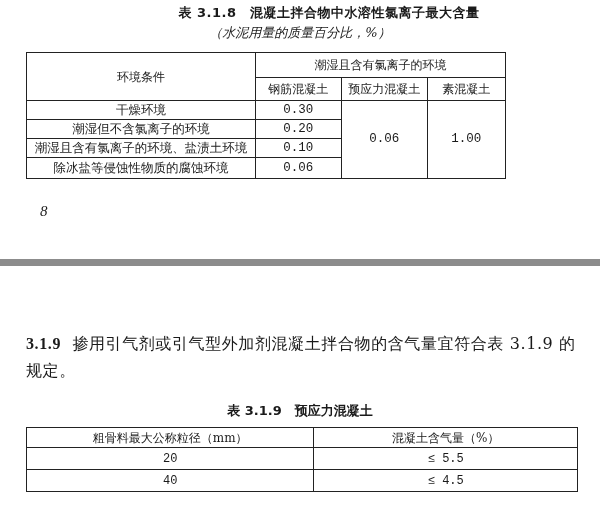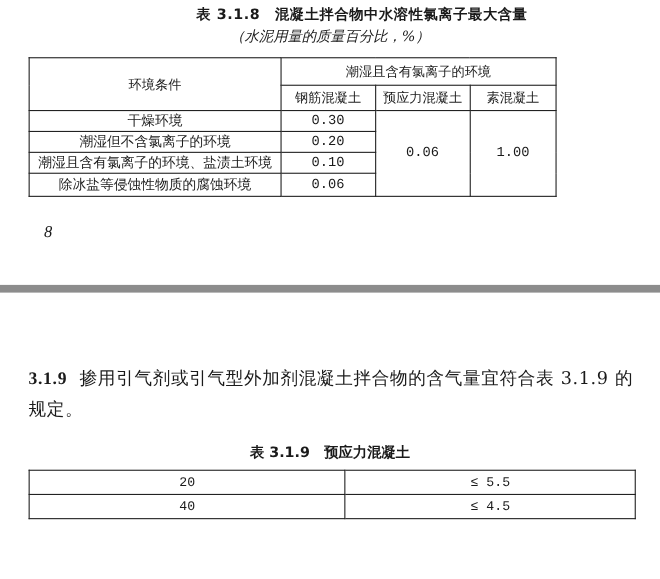--- a/index.html
+++ b/index.html
@@ -108,20 +108,24 @@
 </div>
 
 <div class="abs title2 center">表 3.1.9　预应力混凝土</div>
 
 <table class="abs t2">
   <colgroup>
     <col style="width:288px">
     <col style="width:264px">
   </colgroup>
   <tbody>
+      <tr style="height:20px">
+    <td>粗骨料最大公称粒径（mm）</td>
+    <td>混凝土含气量（%）</td>
+  </tr>
   <tr style="height:22px">
     <td class="num">20</td>
     <td class="num">≤ 5.5</td>
   </tr>
   <tr style="height:22px">
     <td class="num">40</td>
     <td class="num">≤ 4.5</td>
   </tr>
 </tbody>
   </table>

